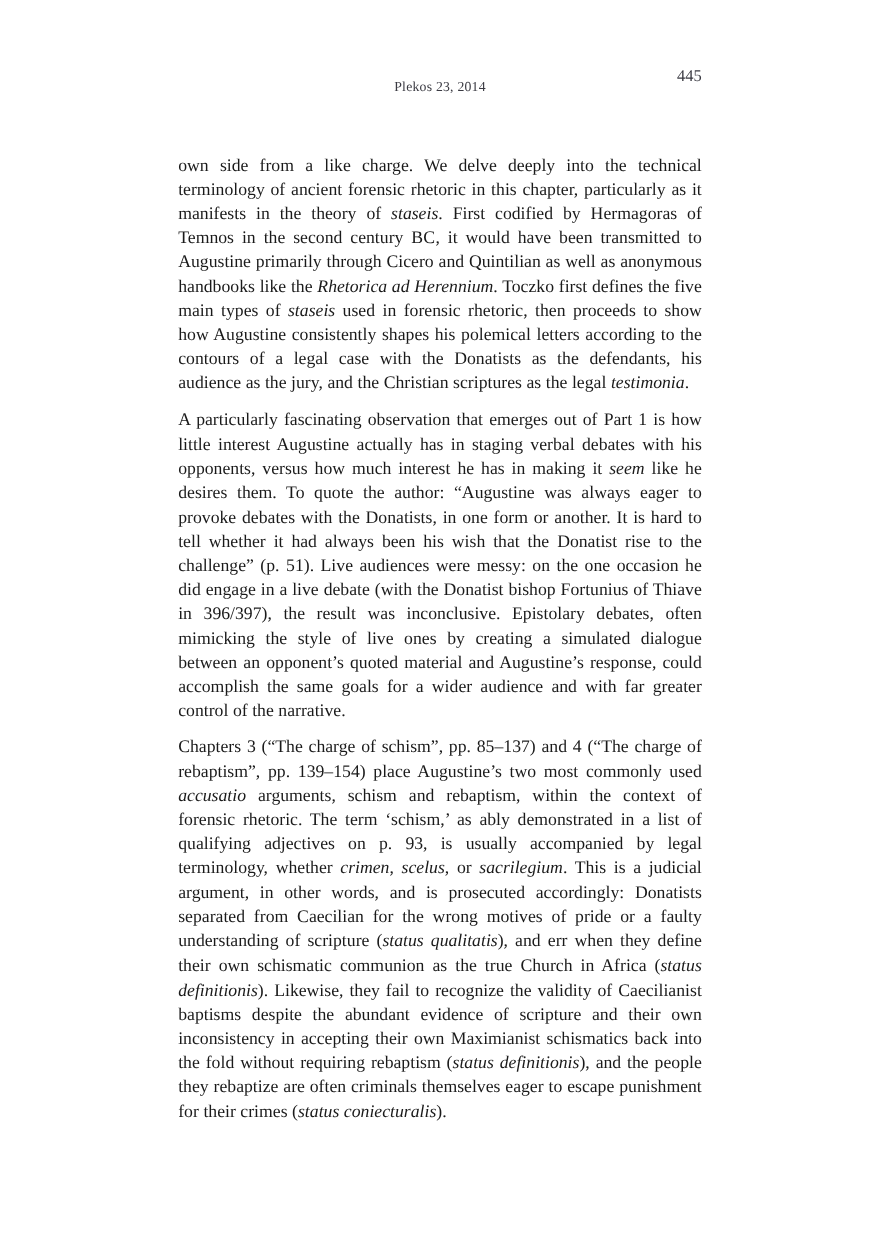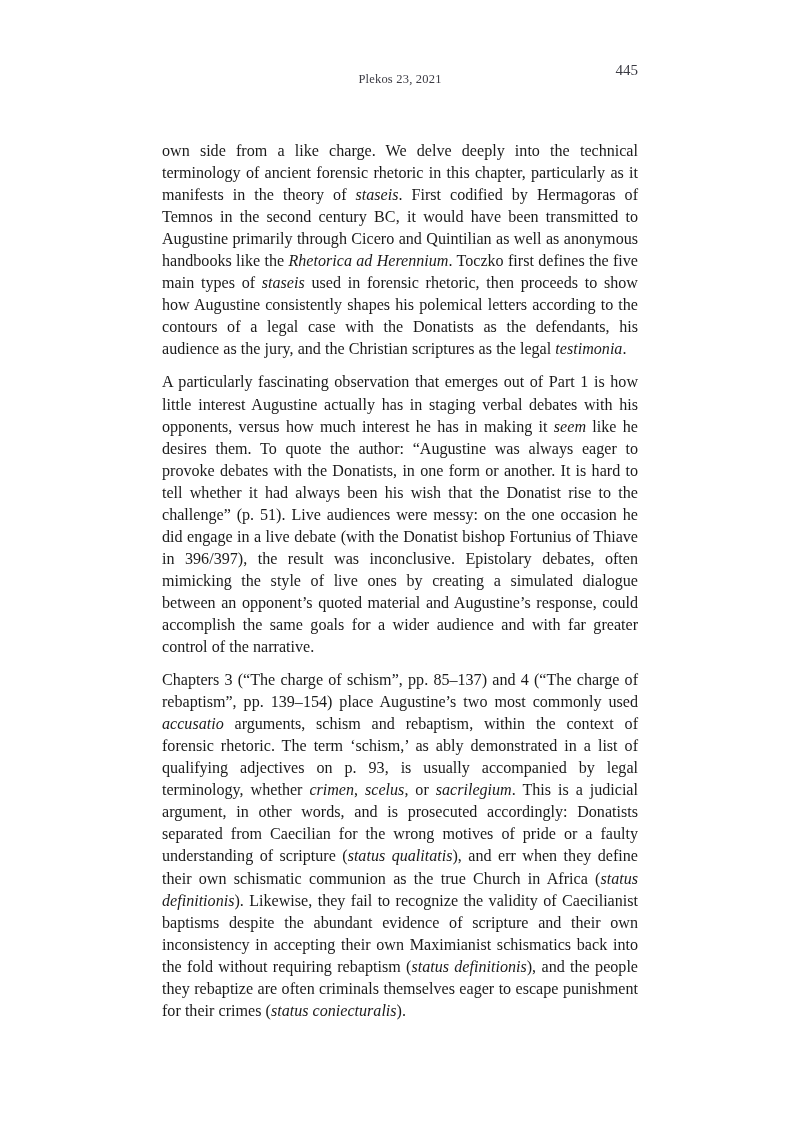--- a/index.html
+++ b/index.html
@@ -70,21 +70,21 @@
     font-size: 1em;
     letter-spacing: 0.2px;
   }
 </style>
 </head>
 <body style="color: rgb(26, 26, 26);">
 
 <div class="page" style="width: 799px; height: 1131px; background: rgb(255, 255, 255);">
 
   <div class="running-head">
-    <div class="journal">Plekos 23, 2021</div>
+    <div class="journal">Plekos 23, 2014</div>
     <div class="folio">445</div>
   </div>
 
   <div class="body-text" id="body-column">
       <p class="para"><span>own side from a like charge. We delve deeply into the technical terminology of ancient forensic rhetoric in this chapter, particularly as it manifests in the theory of </span><i>staseis</i><span>. First codified by Hermagoras of Temnos in the second century </span><span class="smallcaps">BC</span><span>, it would have been transmitted to Augustine primarily through Cicero and Quintilian as well as anonymous handbooks like the </span><i>Rhetorica ad Herennium</i><span>. Toczko first defines the five main types of </span><i>staseis</i><span> used in forensic rhetoric, then proceeds to show how Augustine consistently shapes his polemical letters according to the contours of a legal case with the Donatists as the defendants, his audience as the jury, and the Christian scriptures as the legal </span><i>testimonia</i><span>.</span></p>
       <p class="para"><span>A particularly fascinating observation that emerges out of Part 1 is how little interest Augustine actually has in staging verbal debates with his opponents, versus how much interest he has in making it </span><i>seem</i><span> like he desires them. To quote the author: “Augustine was always eager to provoke debates with the Donatists, in one form or another. It is hard to tell whether it had always been his wish that the Donatist rise to the challenge” (p. 51). Live audiences were messy: on the one occasion he did engage in a live debate (with the Donatist bishop Fortunius of Thiave in 396/397), the result was inconclusive. Epistolary debates, often mimicking the style of live ones by creating a simulated dialogue between an opponent’s quoted material and Augustine’s response, could accomplish the same goals for a wider audience and with far greater control of the narrative.</span></p>
       <p class="para"><span>Chapters 3 (“The charge of schism”, pp. 85–137) and 4 (“The charge of rebaptism”, pp. 139–154) place Augustine’s two most commonly used </span><i>accusatio</i><span> arguments, schism and rebaptism, within the context of forensic rhetoric. The term ‘schism,’ as ably demonstrated in a list of qualifying adjectives on p. 93, is usually accompanied by legal terminology, whether </span><i>crimen</i><span>, </span><i>scelus</i><span>, or </span><i>sacrilegium</i><span>. This is a judicial argument, in other words, and is prosecuted accordingly: Donatists separated from Caecilian for the wrong motives of pride or a faulty understanding of scripture (</span><i>status qualitatis</i><span>), and err when they define their own schismatic communion as the true Church in Africa (</span><i>status definitionis</i><span>). Likewise, they fail to recognize the validity of Caecilianist baptisms despite the abundant evidence of scripture and their own inconsistency in accepting their own Maximianist schismatics back into the fold without requiring rebaptism (</span><i>status definitionis</i><span>), and the people they rebaptize are often criminals themselves eager to escape punishment for their crimes (</span><i>status coniecturalis</i><span>).</span></p>
     </div>
 
 </div>

